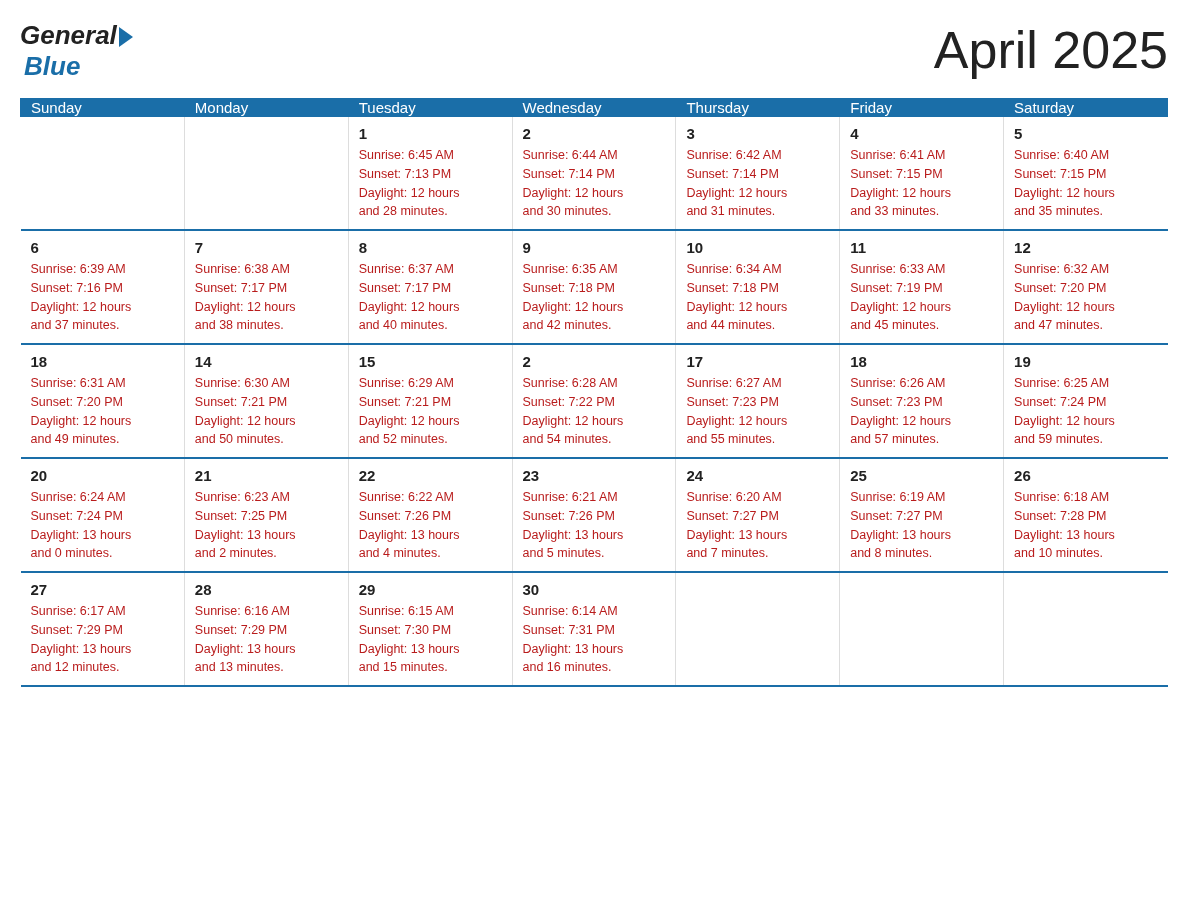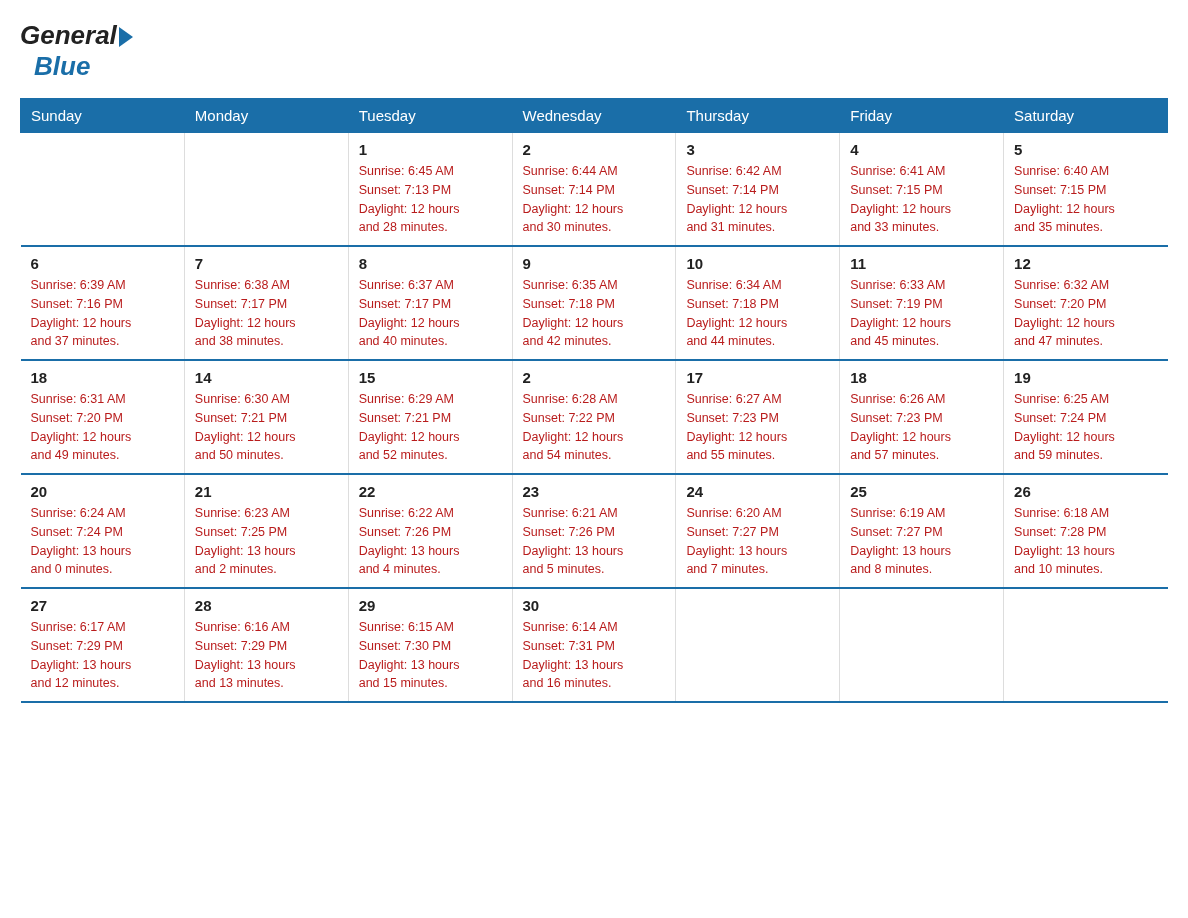--- a/index.html
+++ b/index.html
@@ -38,21 +38,21 @@
       border-top: 10px solid transparent;
       border-bottom: 10px solid transparent;
       margin-left: 2px;
       margin-top: 2px;
     }
     .logo-blue {
       font-size: 26px;
       font-weight: bold;
       color: #1a6ea8;
       font-style: italic;
-      margin-left: 14px;
+      margin-left: 4px;
     }
     .title-block {
       text-align: right;
     }
     .calendar-title {
       font-size: 52px;
       font-weight: normal;
       color: #222;
     }
     .calendar-subtitle {
@@ -63,21 +63,21 @@
       width: 100%;
       border-collapse: collapse;
     }
     thead tr {
       background-color: #1a6ea8;
     }
     thead th {
       color: #fff;
       font-size: 15px;
       font-weight: normal;
-      padding: 8px 10px;
+      padding: 0 10px;
       text-align: left;
       border: 1px solid #1a6ea8;
     }
     tbody tr {
       border-bottom: 2px solid #1a6ea8;
     }
     tbody td {
       vertical-align: top;
       padding: 8px 10px;
       font-size: 13px;
@@ -109,20 +109,21 @@
 
 <div class="header">
   <div class="logo">
     <div class="logo-top">
       <span class="logo-general">General</span>
       <div class="logo-arrow"></div>
     </div>
     <span class="logo-blue">Blue</span>
   </div>
   <div class="title-block">
+    <div class="calendar-title">April 2025</div>
   </div>
 </div>
 
 <table>
   <thead>
     <tr id="header-row">
         <th>Sunday</th>
         <th>Monday</th>
         <th>Tuesday</th>
         <th>Wednesday</th>

